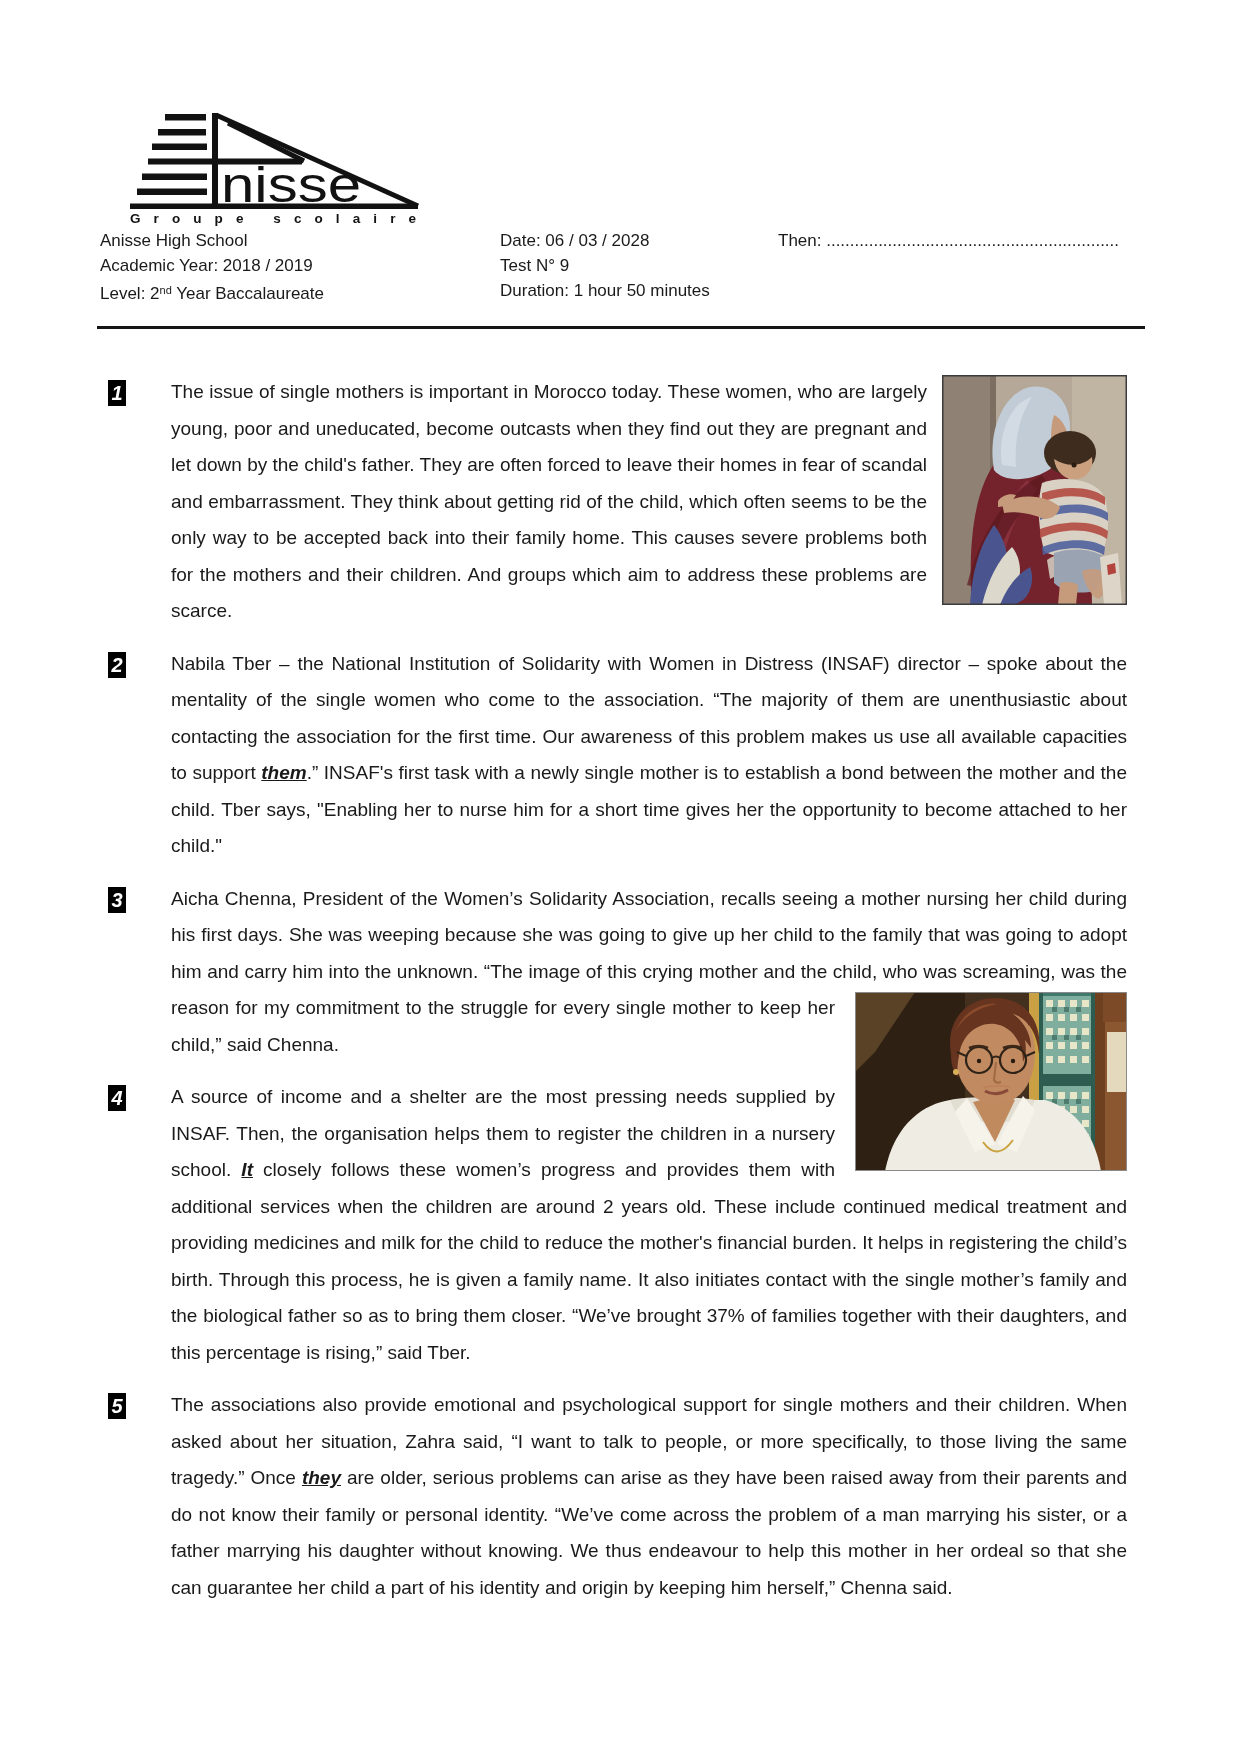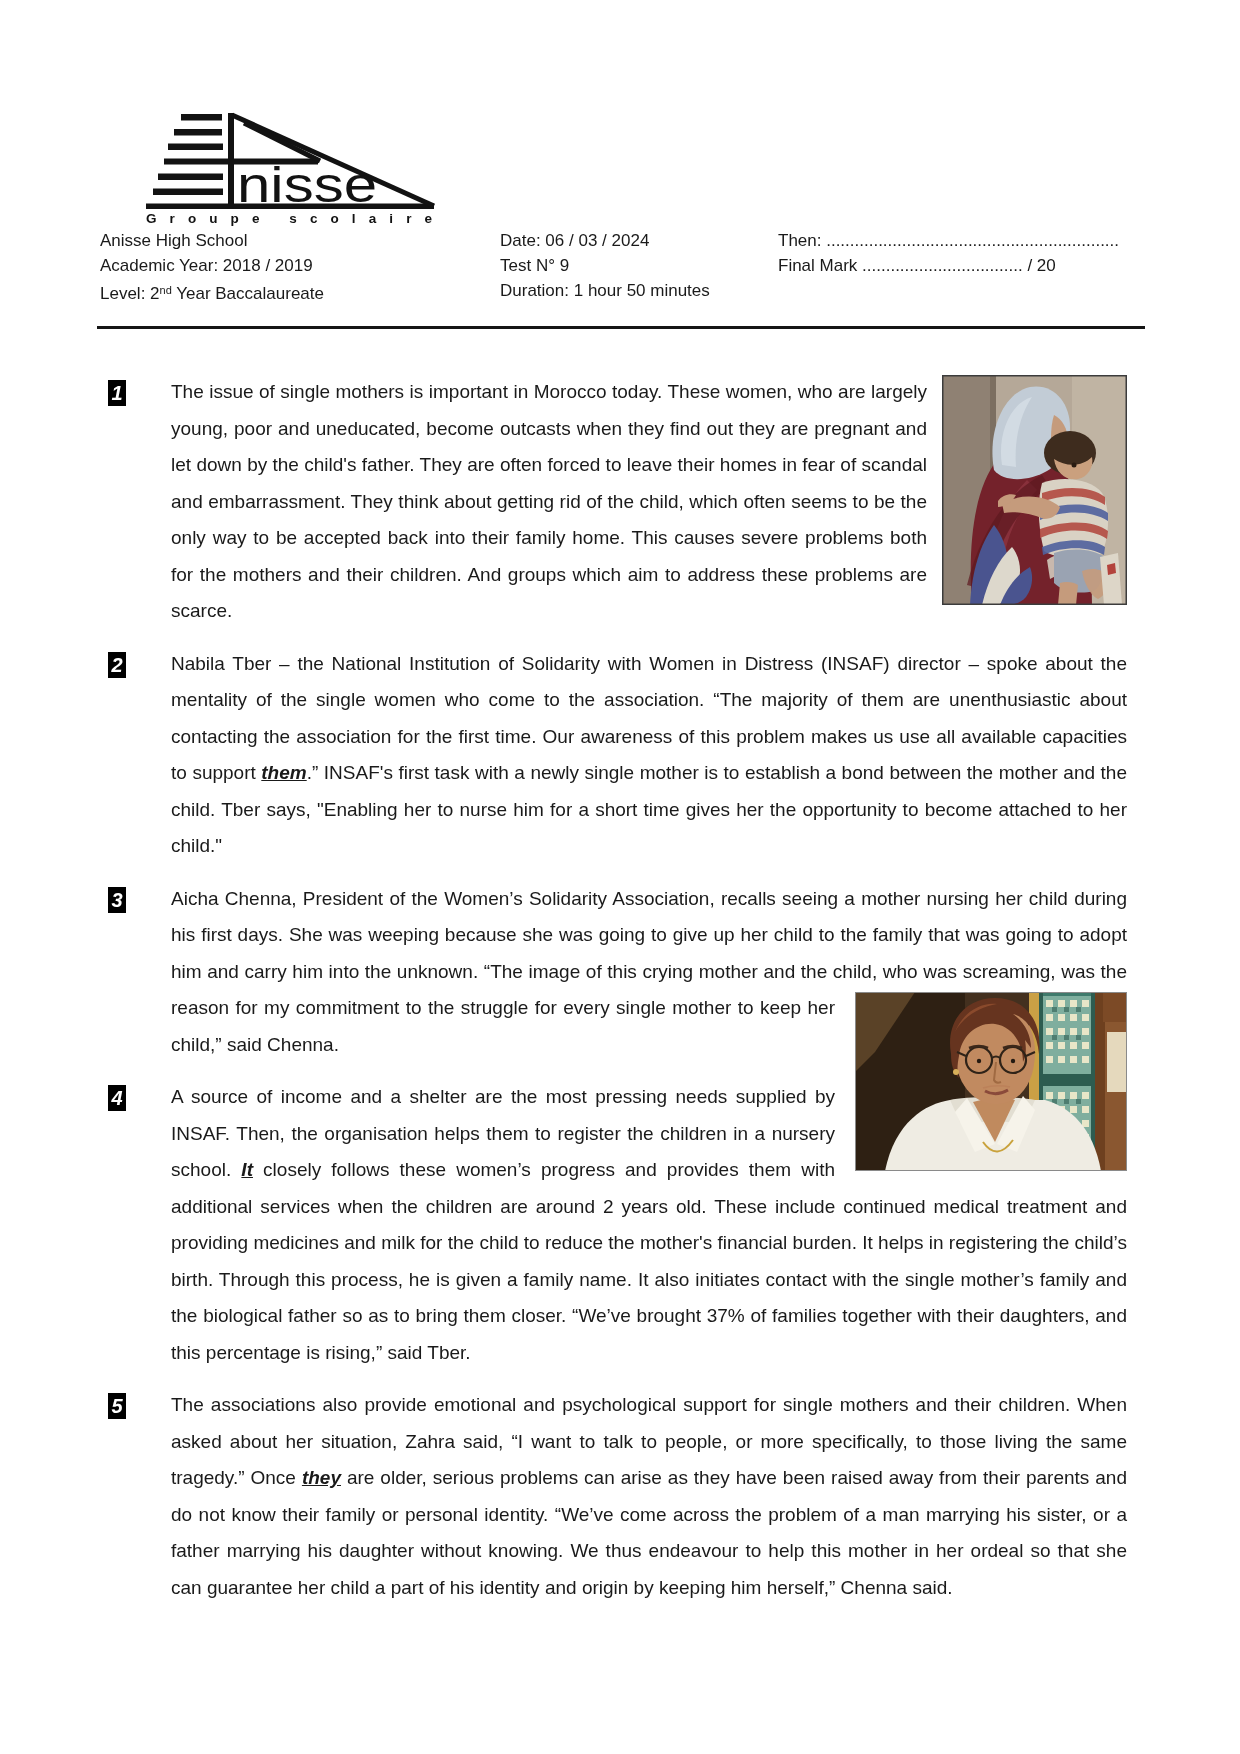--- a/index.html
+++ b/index.html
@@ -1,21 +1,21 @@
 <!DOCTYPE html>
 <html><head>
 <meta charset="utf-8">
 <style>
   html,body{margin:0;padding:0;}
   body{
     width:1240px;height:1754px;position:relative;overflow:hidden;
     background:#ffffff;color:#1a1a1a;
     font-family:"Liberation Sans",sans-serif;
   }
-  .logo{position:absolute;left:144px;top:110px;width:296px;height:118px;}
+  .logo{position:absolute;left:128px;top:110px;width:296px;height:118px;}
   .logo svg{display:block;width:100%;height:100%;}
 
   .header-grid{
     position:absolute;left:100px;top:228px;width:1048px;
     display:grid;grid-template-columns:400px 278px auto;
     font-size:17px;line-height:25px;
   }
   .header-grid .cell div{white-space:nowrap;}
   sup.ord{font-size:11px;vertical-align:5px;margin-top:15px;}
 
@@ -61,27 +61,26 @@
   </svg>
 </div>
 
 <div class="header-grid">
   <div class="cell">
     <div>Anisse High School</div>
     <div>Academic Year: 2018 / 2019</div>
     <div><span>Level: 2</span><sup class="ord">nd</sup><span> Year Baccalaureate</span></div>
   </div>
   <div class="cell">
-    <div>Date: 06 / 03 / 2024</div>
+    <div>Date: 06 / 03 / 2028</div>
     <div>Test N° 9</div>
     <div>Duration: 1 hour 50 minutes</div>
   </div>
   <div class="cell">
     <div>Then: ..............................................................</div>
-    <div>Final Mark .................................. / 20</div>
   </div>
 </div>
 
 <div class="rule"></div>
 
 <div class="content">
     <p class="para"><span class="badge">1</span><span class="photo photo-mother-child">
   <svg viewBox="0 0 185 230" preserveAspectRatio="none">
     <rect width="185" height="230" fill="#b5a898"></rect>
     <rect width="48" height="230" fill="#8f8173"></rect>

